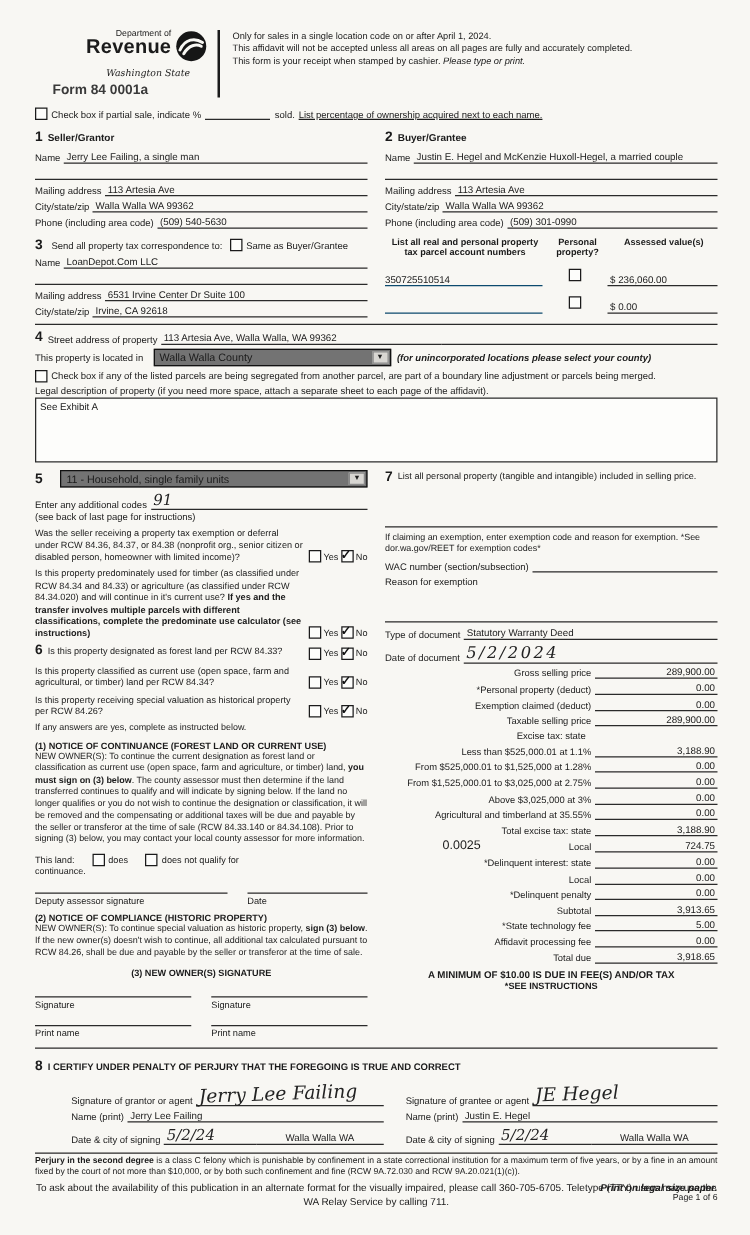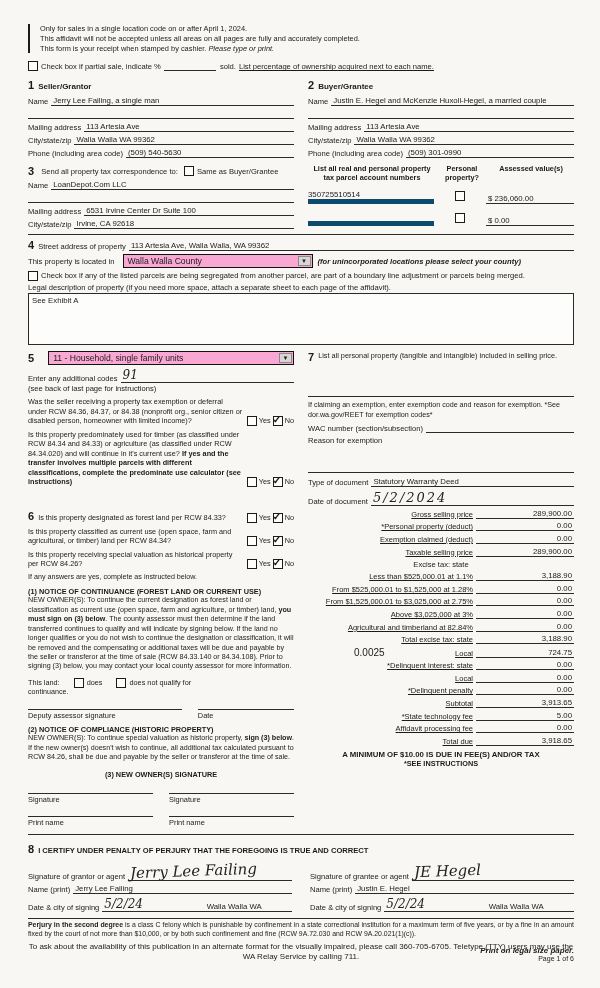--- a/index.html
+++ b/index.html
@@ -28,59 +28,75 @@
   .cb.checked::after{content:"✓";position:absolute;left:-1px;top:-3px;font-size:10px;font-weight:bold;color:#111;}
   .fline{display:flex;align-items:flex-end;margin-top:3px;}
   .flbl{white-space:nowrap;padding-right:3px;font-size:7.6px;}
   .fval{flex:1;border-bottom:1px solid #2a2a2a;font-size:7.8px;padding:0 2px;min-height:9px;}
   .secnum{font-size:11px;font-weight:bold;padding-right:4px;}
   .sechead{font-size:8px;font-weight:bold;}
   .cols{display:flex;gap:14px;}
   .col{flex:1;min-width:0;}
   .hr{border-top:1.3px solid #2a2a2a;margin:5px 0 4px;}
   
-  .dd{border:1.5px solid #111;background:#f9a8d4;position:relative;display:inline-flex;align-items:flex-start;padding:1px 16px 1px 4px;font-size:8.6px;}
+  .dd{border:1.5px solid #111;background:#737373;position:relative;display:inline-flex;align-items:flex-start;padding:1px 16px 1px 4px;font-size:8.6px;}
   .dd-arrow{position:absolute;right:1px;top:1px;bottom:1px;width:11px;background:#d8d6d2;border:1px solid #8a8a8a;display:flex;align-items:center;justify-content:center;font-size:6px;color:#222;}
   
   .parcel-head{display:flex;font-size:7.3px;font-weight:bold;text-align:center;line-height:1.15;}
   .prow{display:flex;align-items:flex-end;margin-top:4px;}
-  .pnum{flex:1;border-bottom:5px solid #0c4a6e;font-size:7.8px;min-height:9px;}
+  .pnum{flex:1;border-bottom:1px solid #0c4a6e;font-size:7.8px;min-height:9px;}
   .pcb{width:52px;text-align:center;flex:none;}
   .pval{width:86px;border-bottom:1px solid #2a2a2a;font-size:7.8px;flex:none;padding-left:2px;}
   
   .legalbox{border:1.4px solid #2a2a2a;background:#fdfdfb;height:46px;font-size:7.8px;padding:2px 3px;margin-top:1px;}
   
   .q{display:flex;align-items:flex-end;gap:4px;margin-top:4px;}
   .qtext{font-size:7.3px;line-height:1.3;flex:1;}
   .yn{white-space:nowrap;font-size:7.3px;flex:none;display:flex;align-items:center;gap:2px;}
   
   .taxrow{display:flex;align-items:flex-end;margin-top:2.6px;}
-  .taxlbl{margin-left:auto;white-space:nowrap;font-size:7.5px;padding-right:3px;text-decoration:underline;}
+  .taxlbl{margin-left:auto;white-space:nowrap;font-size:7.5px;padding-right:3px;}
   .taxval{width:96px;flex:none;border-bottom:1px solid #2a2a2a;text-align:right;font-size:7.8px;padding-right:2px;}
   .taxhead{text-align:center;font-size:7.6px;margin-top:3px;}
   .rate{font-size:10px;margin-left:46px;}
   
   .hw{font-family:"DejaVu Serif",serif;font-style:italic;color:#222;}
   .sig-big{font-size:15px;transform:rotate(-2deg);display:inline-block;white-space:nowrap;}
   
   .notice{font-size:7.15px;line-height:1.32;margin-top:4px;}
   .ntitle{font-size:7.3px;font-weight:bold;margin-top:5px;}
   .sigline{display:flex;gap:16px;margin-top:12px;}
   .sigcell{flex:1;border-top:1px solid #2a2a2a;font-size:7.4px;padding-top:1px;}
   
-  .s8cols{display:flex;gap:18px;}
+  .s8cols{display:flex;gap:18px;margin-left:29px;}
   .s8col{flex:1;min-width:0;}
   .printnote{position:absolute;right:26px;bottom:26px;text-align:right;}
 </style>
 </head>
 <body>
 
 <div class="page">
 
   <div class="hdr">
+    <div class="logo-block">
+      <div class="logo-row">
+        <div class="logo-text">
+          <div class="dept">Department of</div>
+          <div class="rev">Revenue</div>
+        </div>
+        <span>
+          <svg width="26" height="26" viewBox="0 0 26 26">
+            <circle cx="13" cy="13" r="12" fill="#161616"></circle>
+            <path d="M4 16 C8 7,16 6,22 10 M7 19 C11 12,17 11,21 13" stroke="#f8f7f3" stroke-width="2.4" fill="none" stroke-linecap="round"></path>
+          </svg>
+        </span>
+      </div>
+      <div class="wastate">Washington State</div>
+      <div class="formnum">Form 84 0001a</div>
+    </div>
     <div class="hdr-div"></div>
     <div class="hdr-right">
       <div class="sub">Only for sales in a single location code on or after April 1, 2024.</div>
       <div class="sub">This affidavit will not be accepted unless all areas on all pages are fully and accurately completed.</div>
       <div class="sub"><span>This form is your receipt when stamped by cashier. </span><span class="em">Please type or print.</span></div>
     </div>
   </div>
 
   <div style="display:flex;align-items:flex-end;margin:2px 0 4px;">
     <span class="cb"></span>
@@ -234,21 +250,21 @@
           <span class="qtext"><span>Is this property predominately used for timber (as classified under RCW 84.34 and 84.33) or agriculture (as classified under RCW 84.34.020) and will continue in it's current use? </span><b>If yes and the transfer involves multiple parcels with different classifications, complete the predominate use calculator (see instructions)</b></span>
           <span class="yn">
             <span class="cb"></span>
               <span>Yes</span>
             <span class="cb checked"></span>
               <span>No</span>
           </span>
         </div>
       </div>
 
-      <div style="margin-top:22px;">
+      <div style="margin-top:2px;">
         <div class="q" style="margin-top:0;">
           <span class="qtext"><span class="secnum">6</span><span>Is this property designated as forest land per RCW 84.33?</span></span>
           <span class="yn">
             <span class="cb"></span>
               <span>Yes</span>
             <span class="cb checked"></span>
               <span>No</span>
           </span>
         </div>
         <div class="q">
@@ -356,21 +372,21 @@
           </div>
         <div class="taxrow">
             <span class="taxlbl">From $1,525,000.01 to $3,025,000 at 2.75%</span>
             <span class="taxval">0.00</span>
           </div>
         <div class="taxrow">
             <span class="taxlbl">Above $3,025,000 at 3%</span>
             <span class="taxval">0.00</span>
           </div>
         <div class="taxrow">
-            <span class="taxlbl">Agricultural and timberland at 82.84%</span>
+            <span class="taxlbl">Agricultural and timberland at 35.55%</span>
             <span class="taxval">0.00</span>
           </div>
         <div class="taxrow">
             <span class="taxlbl">Total excise tax: state</span>
             <span class="taxval">3,188.90</span>
           </div>
         <div class="taxrow">
             <span class="rate">0.0025</span>
             <span class="taxlbl">Local</span>
             <span class="taxval">724.75</span>

